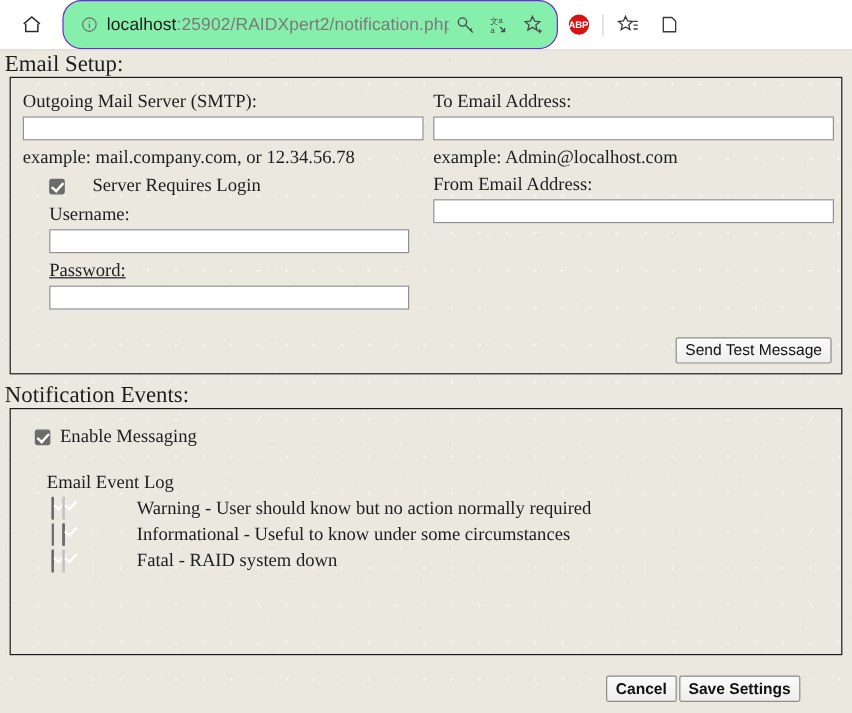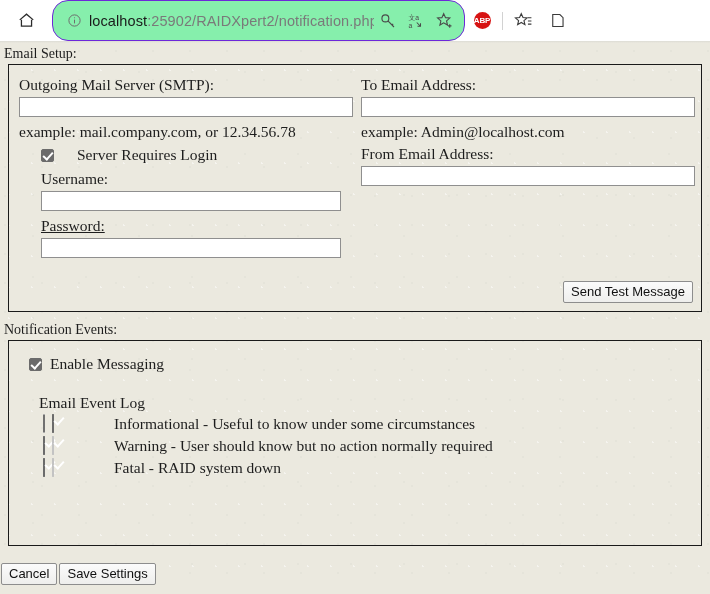--- a/index.html
+++ b/index.html
@@ -91,21 +91,21 @@
     height: 551px;
     background:
       radial-gradient(circle at 13% 27%, rgba(0,0,0,0.022) 0 1px, transparent 1px),
       radial-gradient(circle at 62% 71%, rgba(0,0,0,0.022) 0 1px, transparent 1px),
       radial-gradient(circle at 38% 88%, rgba(255,255,255,0.5) 0 1px, transparent 1px),
       #ebe9df;
     background-size: 37px 29px, 53px 41px, 23px 31px, auto;
   }
 
   .section-label {
-    font-size: 14px;
+    font-size: 19px;
     color: #1d1d1d;
     margin: 0;
     padding-left: 4px;
     line-height: 18px;
   }
   .panel {
     border: 1px solid #1a1a1a;
     margin: 1px 8px 0 8px;
     box-sizing: border-box;
     position: relative;
@@ -201,21 +201,22 @@
     height: 22px;
   }
   .ev-c1 { width: 43px; padding-left: 34px; box-sizing: border-box; }
   .ev-c2 { width: 62px; box-sizing: border-box; }
   .ev-txt { font-size: 15.5px; color: #1d1d1d; }
 
   #bottom-bar {
     position: absolute;
     left: 0; top: 520px;
     width: 668px;
-    text-align: left;
+    text-align: right;
+    font-weight: bold;
   }
   #bottom-bar .btn { margin: 0 1px; }
 </style>
 </head>
 <body>
 
 <div id="browser-bar">
 
   <div id="home-btn">
     <svg width="19" height="19" viewBox="0 0 24 24" fill="none" stroke="#2b2b2b" stroke-width="1.6">
@@ -323,28 +324,28 @@
 
     <div class="cbrow" style="padding-left:20px; padding-top:13px;">
       <span class="cb on"></span>
       <span class="cb-label">Enable Messaging</span>
     </div>
 
     <div id="events-head" style="padding-top:19px;">Email Event Log</div>
 
     <div id="events-rows">
         <div class="ev-row">
+          <div class="ev-c1"><span class="cb on"></span></div>
+          <div class="ev-c2"><span class="cb on-dim"></span></div>
+          <div class="ev-txt">Warning - User should know but no action normally required</div>
+        </div>
+        <div class="ev-row">
           <div class="ev-c1"><span class="cb off"></span></div>
           <div class="ev-c2"><span class="cb on"></span></div>
           <div class="ev-txt">Informational - Useful to know under some circumstances</div>
-        </div>
-        <div class="ev-row">
-          <div class="ev-c1"><span class="cb on"></span></div>
-          <div class="ev-c2"><span class="cb on-dim"></span></div>
-          <div class="ev-txt">Warning - User should know but no action normally required</div>
         </div>
         <div class="ev-row">
           <div class="ev-c1"><span class="cb on"></span></div>
           <div class="ev-c2"><span class="cb on-dim"></span></div>
           <div class="ev-txt">Fatal - RAID system down</div>
         </div>
       </div>
   </div>
 
   <div id="bottom-bar">

